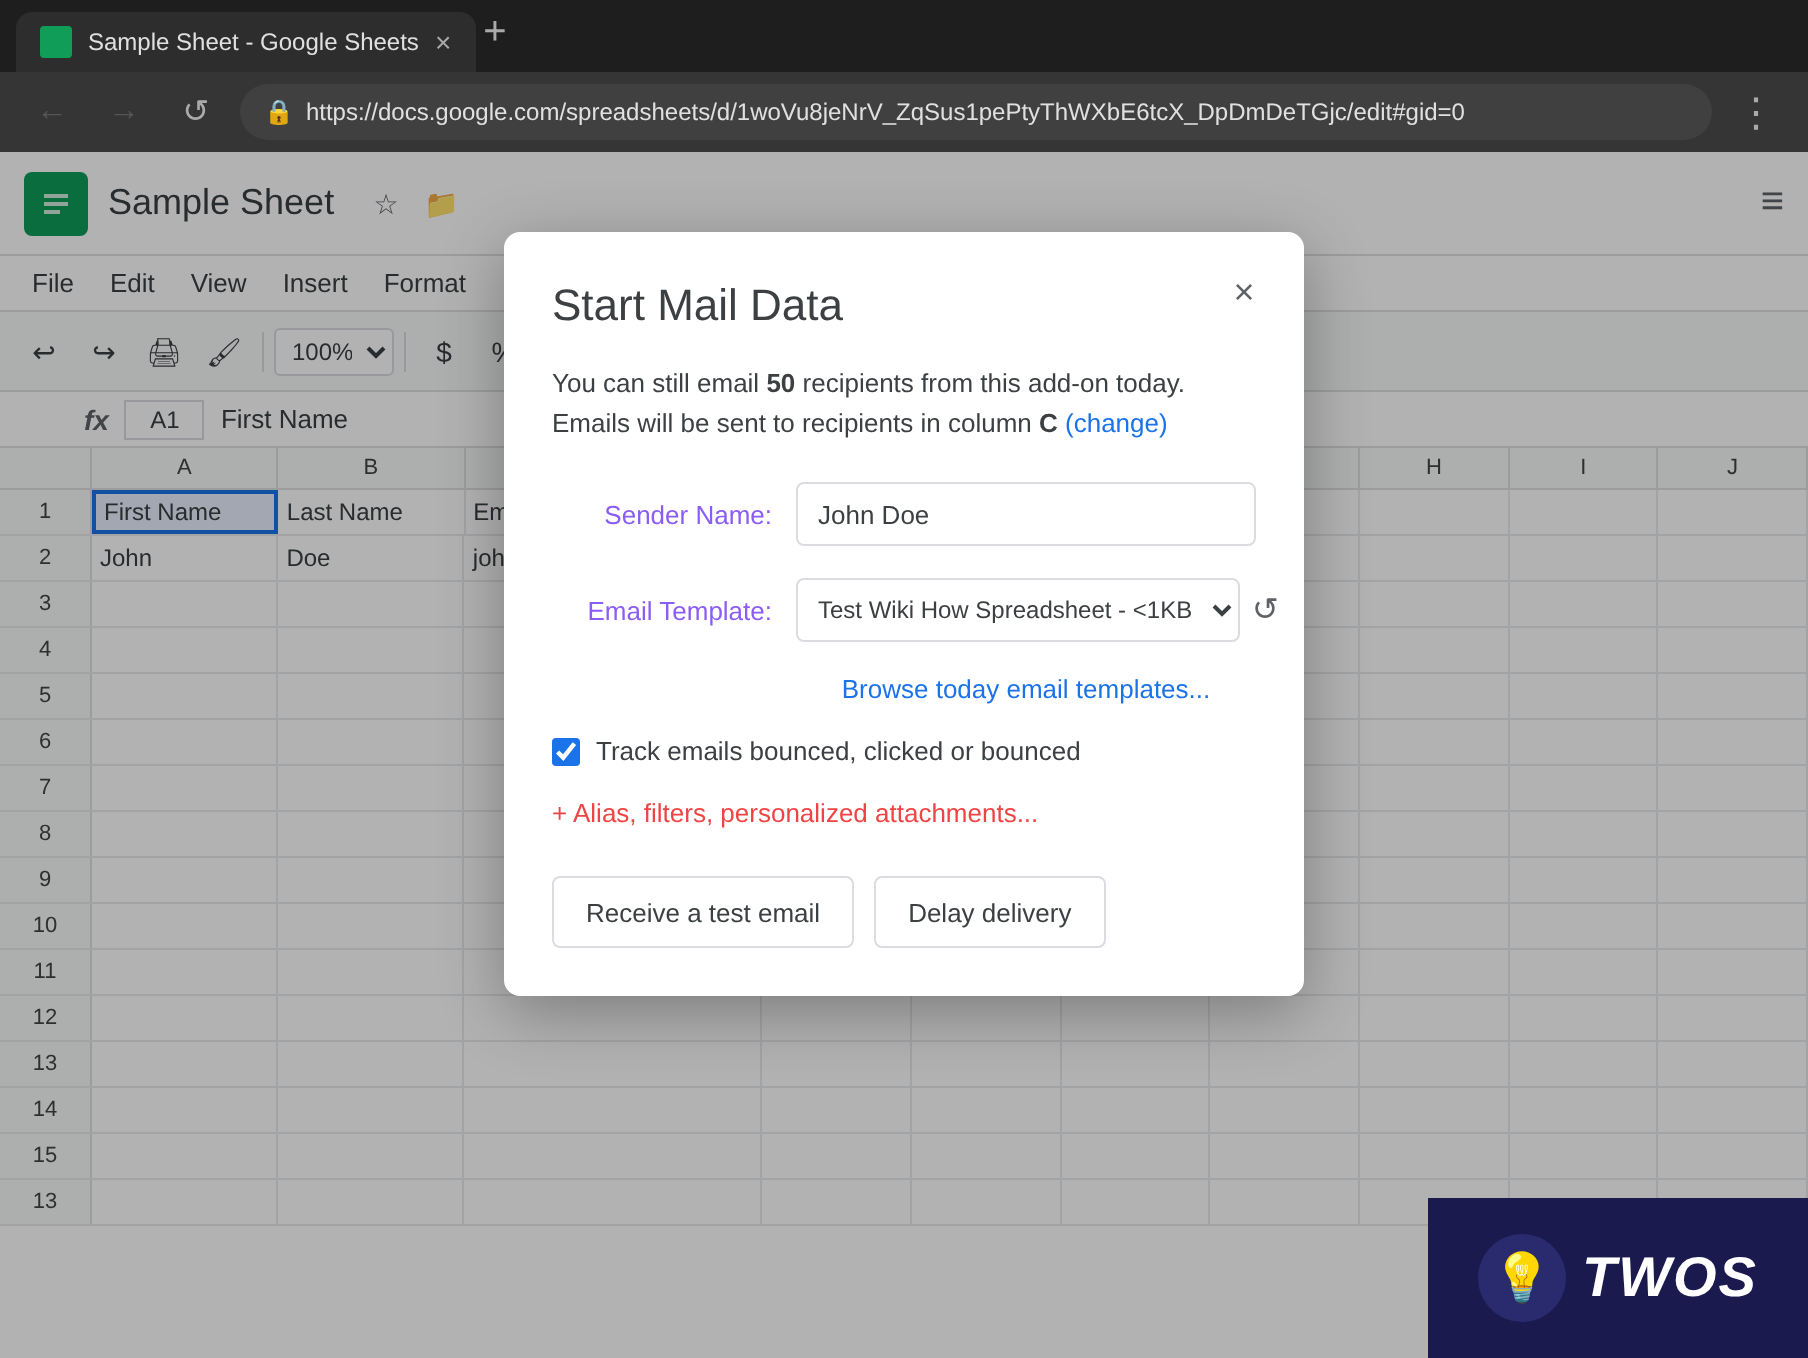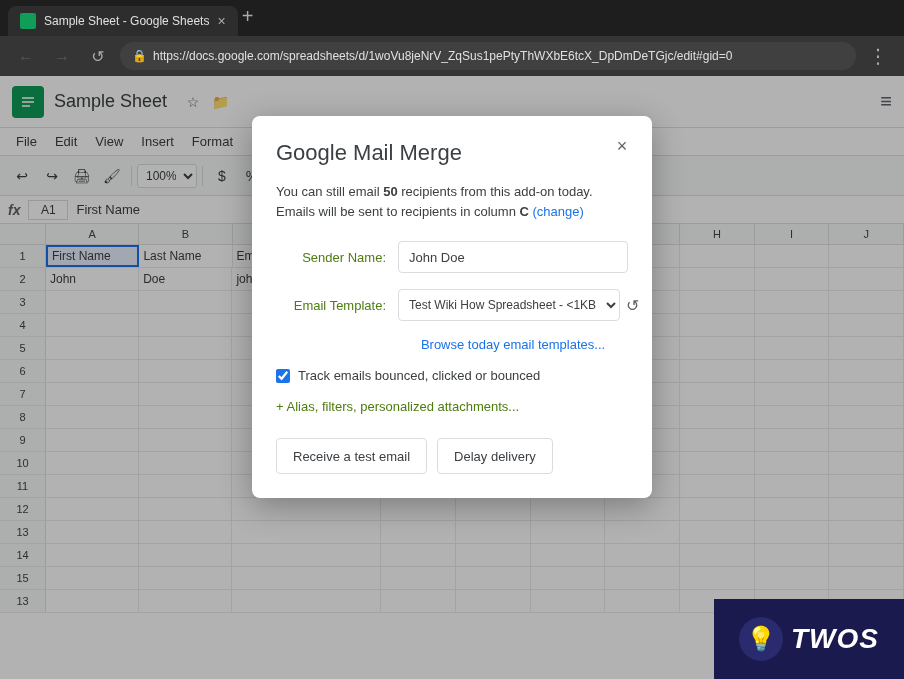--- a/index.html
+++ b/index.html
@@ -69,30 +69,30 @@
     .overlay { position: absolute; top: 0; left: 0; right: 0; bottom: 0; background: rgba(0,0,0,0.3); z-index: 100; display: flex; align-items: flex-start; justify-content: center; padding-top: 40px; }
 
     
     .dialog { background: #fff; border-radius: 8px; box-shadow: 0 8px 32px rgba(0,0,0,0.3); width: 400px; padding: 24px; position: relative; }
     .dialog-title { font-size: 22px; font-weight: 400; color: #3c4043; margin-bottom: 16px; }
     .dialog-close { position: absolute; top: 16px; right: 16px; background: none; border: none; font-size: 18px; color: #5f6368; cursor: pointer; width: 28px; height: 28px; display: flex; align-items: center; justify-content: center; border-radius: 50%; }
     .dialog-desc { font-size: 13px; color: #3c4043; margin-bottom: 20px; line-height: 1.5; }
     .dialog-desc strong { font-weight: 700; }
     .dialog-desc a { color: #1a73e8; text-decoration: none; }
     .form-row { display: flex; align-items: center; margin-bottom: 16px; gap: 12px; }
-    .form-label { font-size: 13px; color: #4d7c0f; width: 110px; flex-shrink: 0; text-align: right; }
+    .form-label { font-size: 13px; color: #8b5cf6; width: 110px; flex-shrink: 0; text-align: right; }
     .form-input { flex: 1; border: 1px solid #dadce0; border-radius: 4px; height: 32px; padding: 0 10px; font-size: 13px; color: #3c4043; outline: none; }
     .form-select-wrap { flex: 1; display: flex; align-items: center; gap: 6px; }
     .form-select { flex: 1; border: 1px solid #dadce0; border-radius: 4px; height: 32px; padding: 0 6px; font-size: 12px; color: #3c4043; outline: none; background: white; }
     .refresh-btn { background: none; border: none; cursor: pointer; color: #5f6368; font-size: 16px; }
     .browse-link { display: block; text-align: center; color: #1a73e8; font-size: 13px; text-decoration: none; margin-top: 4px; margin-bottom: 16px; margin-left: 122px; }
     .checkbox-row { display: flex; align-items: center; gap: 8px; margin-bottom: 16px; margin-left: 0; }
     .checkbox-row input[type=checkbox] { width: 14px; height: 14px; accent-color: #1a73e8; }
     .checkbox-label { font-size: 13px; color: #3c4043; }
-    .alias-link { color: #4d7c0f; font-size: 13px; text-decoration: none; margin-bottom: 24px; display: block; }
+    .alias-link { color: #ef4444; font-size: 13px; text-decoration: none; margin-bottom: 24px; display: block; }
     .alias-link::before { content: "+ "; }
     .dialog-footer { display: flex; gap: 10px; align-items: center; }
     .btn-primary { background: #1a73e8; color: white; border: none; border-radius: 4px; height: 36px; padding: 0 16px; font-size: 13px; cursor: pointer; outline: 3px solid #00e676; outline-offset: 2px; }
     .btn-secondary { background: white; color: #3c4043; border: 1px solid #dadce0; border-radius: 4px; height: 36px; padding: 0 16px; font-size: 13px; cursor: pointer; }
 
     
     .twos-badge { position: absolute; bottom: 0; right: 0; width: 190px; height: 80px; background: #1a1a4e; display: flex; align-items: center; justify-content: center; gap: 8px; z-index: 200; }
     .twos-icon { width: 44px; height: 44px; border-radius: 50%; background: #2a2a6e; display: flex; align-items: center; justify-content: center; font-size: 24px; }
     .twos-text { color: white; font-size: 28px; font-weight: bold; font-style: italic; letter-spacing: 1px; }
   </style>
@@ -186,21 +186,21 @@
       </button>
     <button class="toolbar-btn">
         <s>S</s>
       </button>
     <button class="toolbar-btn">
         <u style="color:#e53935">A</u>
       </button>
   </div>
 
   <div class="formula-bar">
-    <span class="formula-icon" style="font-style:italic;font-weight:bold;color:#5f6368;font-size:14px;">fx</span>
+    <span class="formula-icon" style="font-style:italic;font-weight:bold;color:#5f6368;font-size:14px;margin-left:34px;">fx</span>
     <span style="font-size:12px;color:#3c4043;border:1px solid #dadce0;padding:2px 6px;min-width:40px;text-align:center;">A1</span>
     <input class="formula-input" value="First Name" style="font-size: 13px; border: none; outline: none; color: rgb(60, 64, 67); flex: 1 1 0%;">
   </div>
 
   <div class="grid-container">
     <div class="grid-header">
       <div class="row-num-header"></div>
       <div class="col-header" style="width:100px">A</div>
       <div class="col-header" style="width:100px">B</div>
       <div class="col-header" style="width:160px">C</div>
@@ -422,21 +422,21 @@
           <div class="grid-cell" style="width:80px"></div>
           <div class="grid-cell" style="width:80px"></div>
           <div class="grid-cell" style="width:80px"></div>
           <div class="grid-cell" style="width:80px"></div>
         </div>
     </div>
   </div>
 
   <div class="overlay">
     <div class="dialog">
-      <h2 class="dialog-title">Google Mail Merge</h2>
+      <h2 class="dialog-title">Start Mail Data</h2>
       <button class="dialog-close">×</button>
 
       <p class="dialog-desc">
         <span>You can still email </span><strong>50</strong><span> recipients from this add-on today. Emails will be sent to recipients in column </span><strong>C</strong> <a href="#">(change)</a>
       </p>
 
       <div class="form-row">
         <label class="form-label">Sender Name:</label>
         <input type="text" class="form-input" value="John Doe" style="">
       </div>

